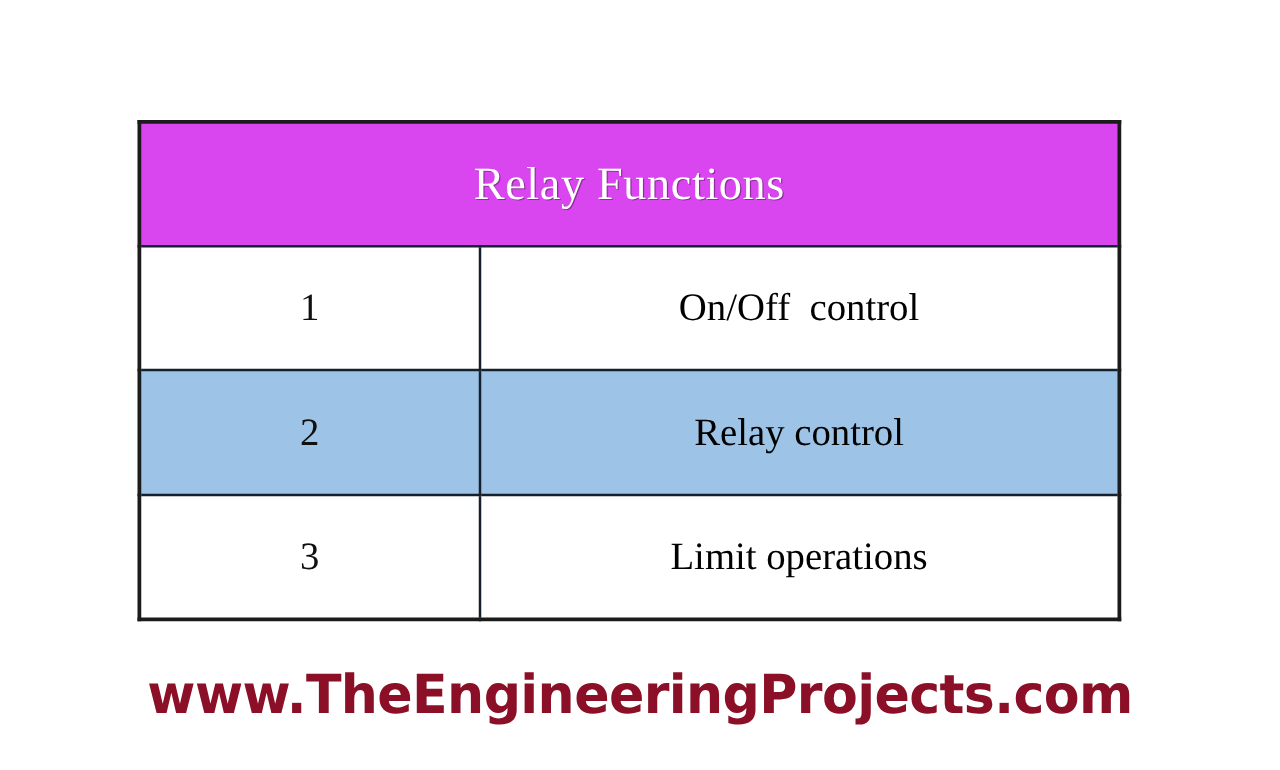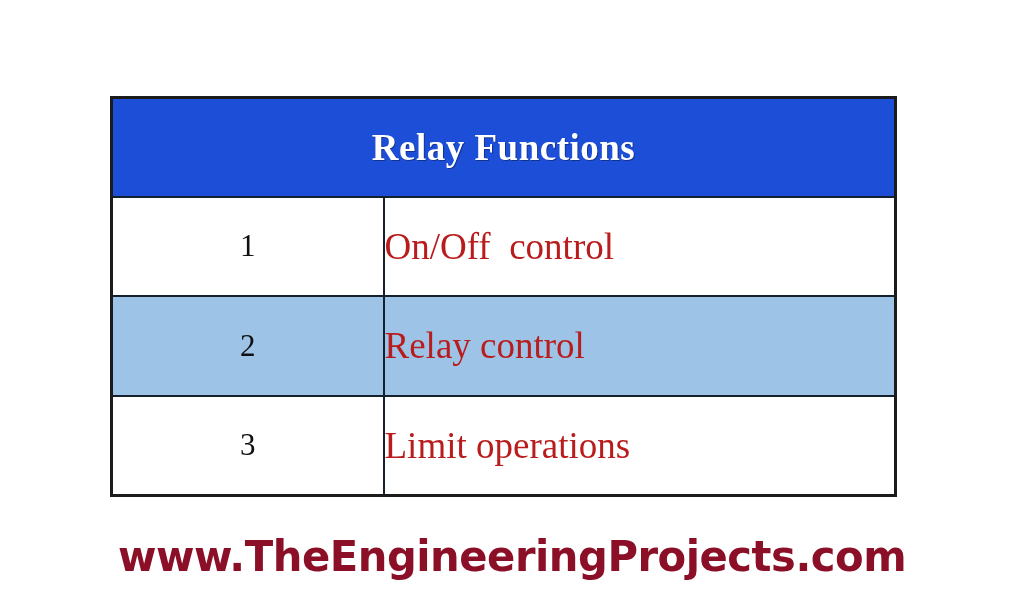--- a/index.html
+++ b/index.html
@@ -42,24 +42,24 @@
 
   table.relay-table td,
   table.relay-table th {
     border: 2px solid #15202e;
     padding: 0;
     margin: 0;
   }
 
   
   .title-cell {
-    background: #1d4ed8;
+    background: #d946ef;
     color: #ffffff;
     font-size: 37px;
-    font-weight: bold;
+    font-weight: normal;
     text-align: center;
     vertical-align: middle;
     height: 77px;
     letter-spacing: 0.5px;
     text-shadow: 1px 1px 0 rgba(0,0,0,0.35);
   }
 
   
   .head-cell {
     background: #1f4e79;
@@ -83,23 +83,23 @@
   }
   .num-cell {
     background: #ffffff;
     color: #101010;
     font-size: 31px;
     text-align: center;
     vertical-align: middle;
   }
   .name-cell {
     background: #ffffff;
-    color: #b91c1c;
-    font-size: 37px;
-    text-align: left;
+    color: #000000;
+    font-size: 31px;
+    text-align: center;
     vertical-align: middle;
     padding-left: 24px;
     white-space: pre;
   }
 
   .col-pin   { width: 272px; }
   .col-name  { width: auto;  }
 
   
   .watermark {

